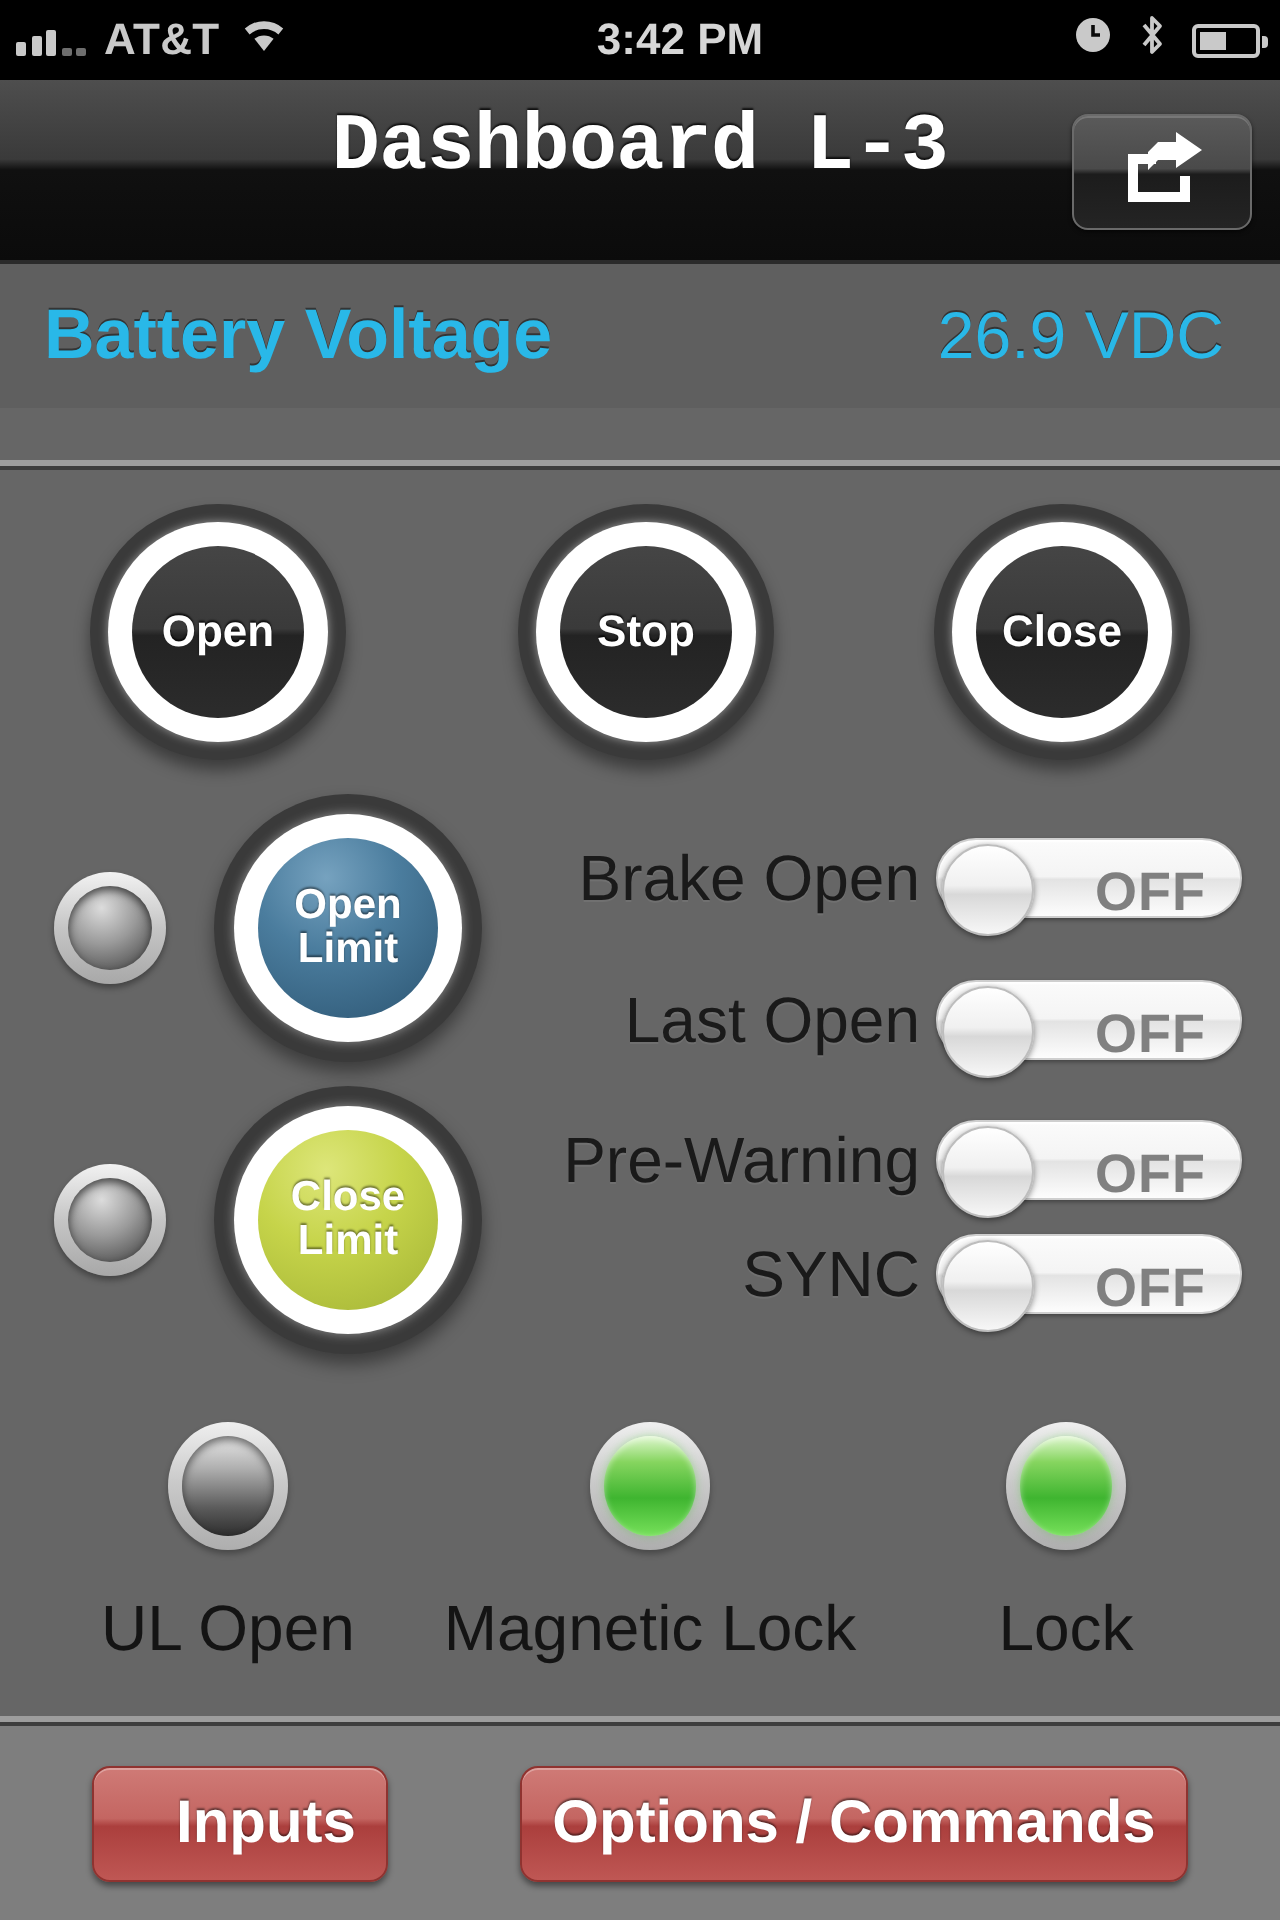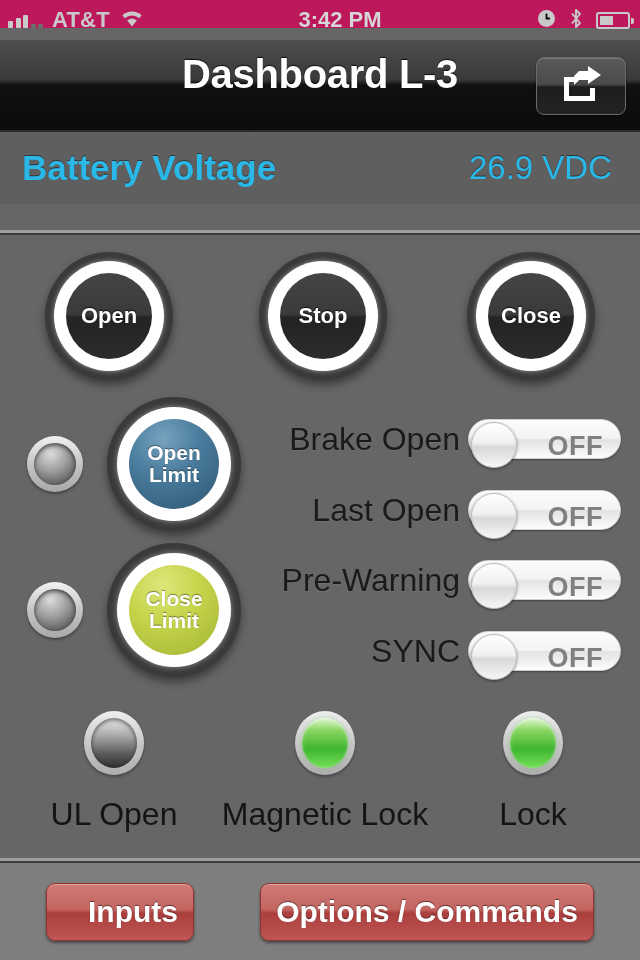--- a/index.html
+++ b/index.html
@@ -17,22 +17,22 @@
     position: relative;
     width: 640px;
     height: 960px;
     background: #666666;
   }
 
   
   #status-bar {
     position: absolute;
     left: 0; top: 0;
-    width: 640px; height: 28px;
-    background: #be185d;
+    width: 640px; height: 40px;
+    background: #000000;
     color: #bfbfbf;
   }
   .sb-left {
     position: absolute;
     left: 8px; top: 0;
     height: 40px;
     display: flex; align-items: center; gap: 9px;
   }
   .sb-center {
     position: absolute;
@@ -96,20 +96,21 @@
     border-bottom: 2px solid #2b2b2b;
   }
   #page-title {
     position: absolute;
     left: 0; top: 0;
     width: 640px; height: 68px;
     display: flex; align-items: center; justify-content: center;
     font-size: 40px; font-weight: bold; color: #ffffff;
     text-shadow: 0 -1px 1px rgba(0,0,0,.8);
     letter-spacing: -0.3px;
+    font-family: Liberation Mono, monospace;
   }
   #share-button {
     position: absolute;
     right: 14px; top: 17px;
     width: 90px; height: 58px;
     border-radius: 8px;
     background: linear-gradient(to bottom, #5a5a5a 0%, #4a4a4a 47%, #1c1c1c 52%, #242424 100%);
     border: 1px solid #6a6a6a;
     box-shadow: inset 0 1px 0 rgba(255,255,255,.18), 0 1px 2px rgba(0,0,0,.6);
     display: flex; align-items: center; justify-content: center;
@@ -278,21 +279,21 @@
     left: 2px; top: 2px;
     width: 46px; height: 46px;
     border-radius: 50%;
     background: linear-gradient(to bottom, #ffffff 0%, #f0f0f0 45%, #d8d8d8 55%, #f7f7f7 100%);
     border: 1px solid #bdbdbd;
     box-shadow: 0 1px 3px rgba(0,0,0,.45);
   }
   #row-auto-open    { top: 178px; }
   #row-last-open    { top: 249px; }
   #row-pre-warning  { top: 319px; }
-  #row-sync         { top: 390px; }
+  #row-sync         { top: 376px; }
 
   
   .status-led-group {
     position: absolute;
     width: 210px;
     display: flex; flex-direction: column; align-items: center;
   }
   #grp-ul-alarm      { left: 9px;   top: 476px; }
   #grp-magnetic-lock { left: 220px; top: 476px; }
   #grp-brake         { left: 428px; top: 476px; }

